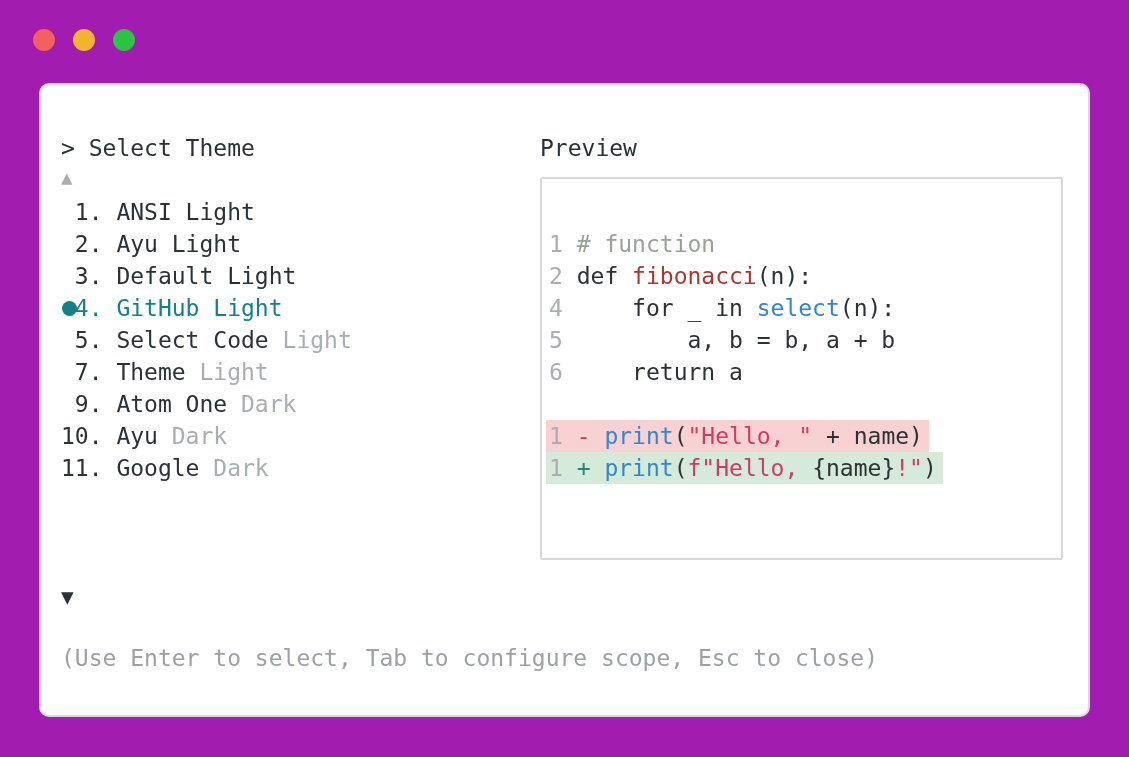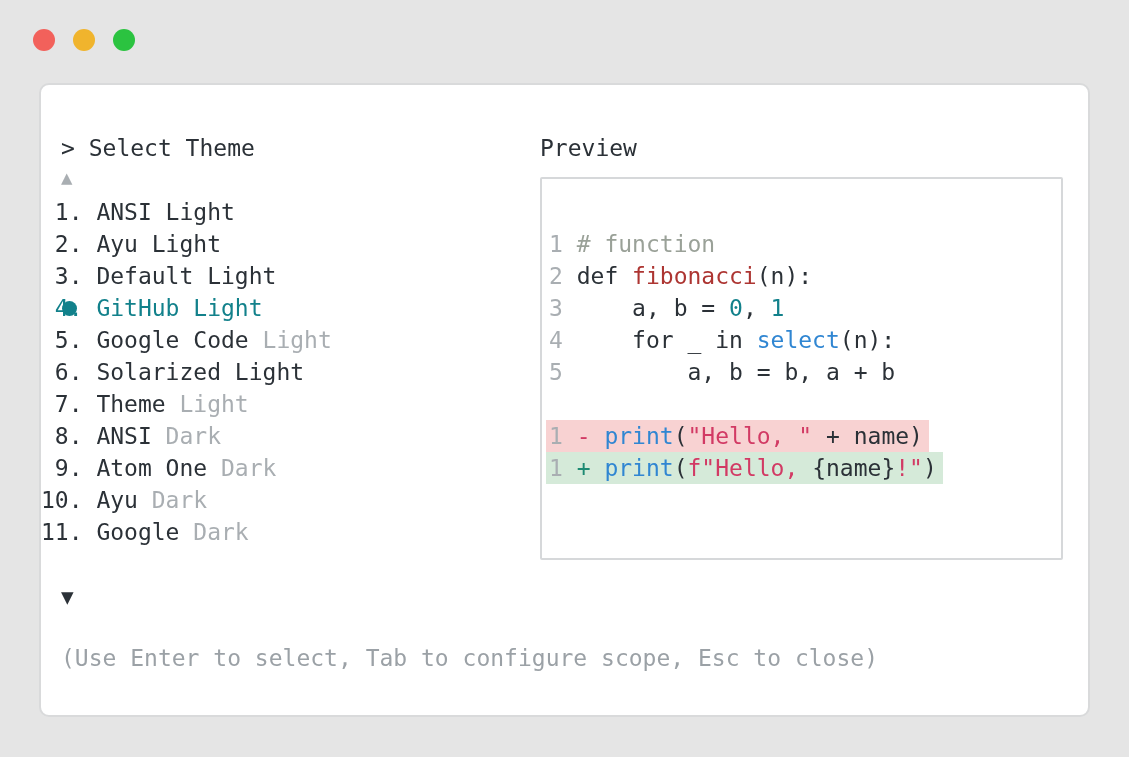--- a/index.html
+++ b/index.html
@@ -1,38 +1,38 @@
 <!DOCTYPE html>
 <html style="--dark: #2b3137; --muted: #a9aeb2; --grayhint: #9ba1a6; --linenum: #a9aeb2; --comment: #9aa198; --teal: #12818b; --plus: #1d8a73; --blue: #3086d2; --funcred: #ad3532; --string: #d23a64; --removedbg: #f8d2d2; --addedbg: #d5ead9; --border: #d9dadb; --border2: #d6d8da;"><head>
 <meta charset="utf-8">
 <style>
   html,body{margin:0;padding:0;background:#ffffff;width:1129px;height:757px;overflow:hidden;
     font-family:"DejaVu Sans Mono","Liberation Mono",monospace;}
-  .stage{position:relative;width:1129px;height:757px;background:#e5e5e5;}
+  .stage{position:relative;width:1129px;height:757px;background:#a21caf;}
 
   
   .traffic{position:absolute;left:33px;top:29px;display:flex;gap:18px;}
   .light{width:22px;height:22px;border-radius:50%;}
 
   
   .panel{position:absolute;left:39px;top:83px;width:1051px;height:634px;box-sizing:border-box;
     border:2px solid var(--border,#d9dadb);border-radius:10px;background:#fff;}
 
   .mono{font-size:23px;line-height:32px;color:var(--dark,#2b3137);white-space:pre;}
 
   .picker-header{position:absolute;left:20px;top:47px;}
   .preview-label{position:absolute;left:499px;top:47px;}
 
   .arrow{position:absolute;left:20px;height:32px;line-height:32px;white-space:pre;}
   .arrow.up{top:76px;color:var(--muted,#a9aeb2);font-size:19px;}
   .arrow.down{top:496px;color:var(--dark,#2b3137);font-size:21px;}
 
   .list{position:absolute;left:0;top:111px;width:460px;}
   .row{position:relative;height:32px;line-height:32px;font-size:23px;color:var(--dark,#2b3137);
-    white-space:pre;}
+    padding-left:20px;white-space:pre;}
   .row .num{display:inline-block;width:3ch;text-align:right;}
   .row .label{margin-left:1ch;}
   .row .muted{color:var(--muted,#a9aeb2);margin-left:1ch;margin-top:44px;}
   .row.selected{color:var(--teal,#12818b);}
   .bullet{position:absolute;left:21px;top:9px;width:15px;height:15px;border-radius:50%;
     background:var(--teal,#12818b);}
 
   .hint{position:absolute;left:20px;top:557px;font-size:23px;line-height:32px;
     color:var(--grayhint,#9ba1a6);white-space:pre;}
 
@@ -72,40 +72,38 @@
 
     <div class="mono preview-label">Preview</div>
 
     <div class="arrow up">▲</div>
 
     <div class="list" id="theme-list">
         <div class="row"><span class="num">1.</span><span class="label">ANSI Light</span></div>
         <div class="row"><span class="num">2.</span><span class="label">Ayu Light</span></div>
         <div class="row"><span class="num">3.</span><span class="label">Default Light</span></div>
         <div class="row selected"><span class="bullet"></span><span class="num">4.</span><span class="label">GitHub Light</span></div>
-        <div class="row"><span class="num">5.</span><span class="label">Google Code</span><span class="muted">Light</span></div>
-        <div class="row"><span class="num">6.</span><span class="label">Solarized Light</span></div>
+        <div class="row"><span class="num">5.</span><span class="label">Select Code</span><span class="muted">Light</span></div>
         <div class="row"><span class="num">7.</span><span class="label">Theme</span><span class="muted">Light</span></div>
-        <div class="row"><span class="num">8.</span><span class="label">ANSI</span><span class="muted">Dark</span></div>
         <div class="row"><span class="num">9.</span><span class="label">Atom One</span><span class="muted">Dark</span></div>
         <div class="row"><span class="num">10.</span><span class="label">Ayu</span><span class="muted">Dark</span></div>
         <div class="row"><span class="num">11.</span><span class="label">Google</span><span class="muted">Dark</span></div>
       </div>
 
     <div class="arrow down">▼</div>
 
     <div class="mono hint">(Use Enter to select, Tab to configure scope, Esc to close)</div>
 
     <div class="preview-box">
       <div class="code" id="code">
           <div class="code-line"><span class="ln">1</span><span class="tok-comment"># function</span></div>
           <div class="code-line"><span class="ln">2</span><span class="tok-plain">def </span><span class="tok-funcname">fibonacci</span><span class="tok-plain">(n):</span></div>
-          <div class="code-line"><span class="ln">3</span><span class="tok-plain">    a, b = </span><span class="tok-number">0</span><span class="tok-plain">, </span><span class="tok-number">1</span></div>
           <div class="code-line"><span class="ln">4</span><span class="tok-plain">    for _ in </span><span class="tok-builtin">select</span><span class="tok-plain">(n):</span></div>
           <div class="code-line"><span class="ln">5</span><span class="tok-plain">        a, b = b, a + b</span></div>
+          <div class="code-line"><span class="ln">6</span><span class="tok-plain">    return a</span></div>
           <div class="code-line"></div>
           <div class="code-line"><span class="chunk removed"><span class="ln">1</span><span class="tok-diffminus">- </span><span class="tok-builtin">print</span><span class="tok-plain">(</span><span class="tok-string">"Hello, "</span><span class="tok-plain"> + name)</span></span></div>
           <div class="code-line"><span class="chunk added"><span class="ln">1</span><span class="tok-diffplus">+ </span><span class="tok-builtin">print</span><span class="tok-plain">(</span><span class="tok-string">f"Hello, </span><span class="tok-plain">{name}</span><span class="tok-string">!"</span><span class="tok-plain">)</span></span></div>
         </div>
     </div>
 
   </div>
 </div>
 
 </body></html>

